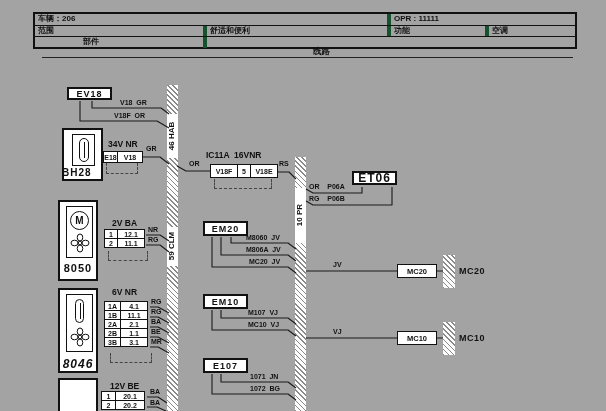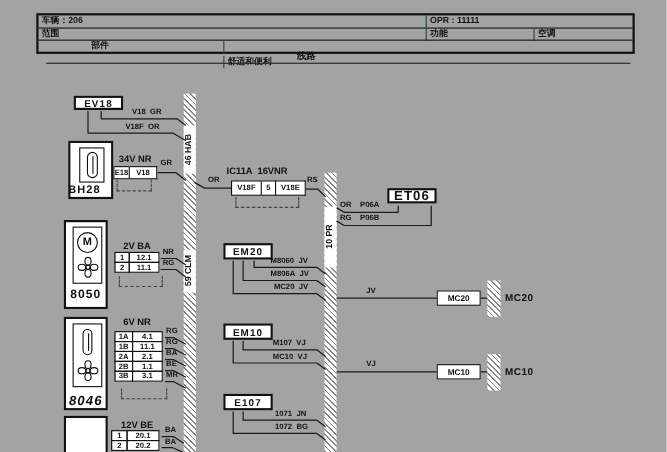--- a/index.html
+++ b/index.html
@@ -3,21 +3,21 @@
 <meta charset="utf-8">
 <style>
   html,body{margin:0;padding:0;background:#e8e8e8;}
   #canvas{position:relative;width:606px;height:411px;background:#a3a3a3;overflow:hidden;
           font-family:"Liberation Sans",sans-serif;color:#111;}
   .abs{position:absolute;}
   
   #hdr{left:33px;top:12px;width:540px;height:33px;border:2px solid #111;}
   .trow{position:absolute;left:0;width:100%;display:flex;}
   .tcell{box-sizing:border-box;height:11px;font-weight:bold;font-size:8px;line-height:10px;
-         padding-left:3px;white-space:pre;overflow:hidden;border-left:1px solid #14532d;}
+         padding-left:3px;white-space:pre;overflow:hidden;border-left:4px solid #14532d;}
   .tcell.first{border-left:none;}
   .trow.b{border-top:1px solid #111;}
   
   .wlabel{position:absolute;font-size:7px;font-weight:bold;white-space:pre;line-height:8px;}
   .chead{position:absolute;font-size:8.5px;font-weight:bold;white-space:pre;line-height:9px;}
   .vlabel{position:absolute;font-size:8px;font-weight:bold;white-space:pre;text-align:center;
           transform:rotate(-90deg);line-height:10px;}
   
   .bar{position:absolute;background:repeating-linear-gradient(45deg,#8a8a8a 0px,#8a8a8a 1.2px,#fdfdfd 1.2px,#fdfdfd 3.6px);}
   .bargap{position:absolute;background:#ffffff;}
@@ -47,30 +47,30 @@
 
 <div id="canvas">
 
   <div class="abs" id="hdr">
     <div class="trow" style="top:0;">
       <div class="tcell first" style="width:352px;">车辆：206</div>
       <div class="tcell" style="width:188px;">OPR : 11111</div>
     </div>
     <div class="trow b" style="top:11px;">
       <div class="tcell first" style="width:168px;">范围</div>
-      <div class="tcell" style="width:184px;margin-top:25px;">舒适和便利</div>
+      <div class="tcell" style="width:184px;">舒适和便利</div>
       <div class="tcell" style="width:98px;">功能</div>
       <div class="tcell" style="width:90px;">空调</div>
     </div>
     <div class="trow b" style="top:22px;">
       <div class="tcell first" style="width:168px;padding-left:48px;">部件</div>
       <div class="tcell" style="width:372px;"></div>
     </div>
   </div>
-  <div class="abs" style="left:270px;top:46px;width:60px;text-align:left;font-size:8.5px;font-weight:bold;">线路</div>
+  <div class="abs" style="left:270px;top:46px;width:60px;text-align:right;font-size:8.5px;font-weight:bold;">线路</div>
   <div class="rule" style="left:42px;top:57px;width:531px;height:1px;"></div>
 
   <div class="bar" style="left:167px;top:85px;width:11px;height:326px;"></div>
   <div class="bargap" style="left:167px;top:114px;width:11px;height:44px;"></div>
   <div class="bargap" style="left:167px;top:227px;width:11px;height:39px;"></div>
   <div class="vlabel" style="left:150px;top:131px;width:44px;">46 HAB</div>
   <div class="vlabel" style="left:150px;top:241px;width:44px;">59 CLM</div>
 
   <div class="bar" style="left:295px;top:157px;width:11px;height:254px;"></div>
   <div class="bargap" style="left:295px;top:188px;width:11px;height:55px;"></div>

